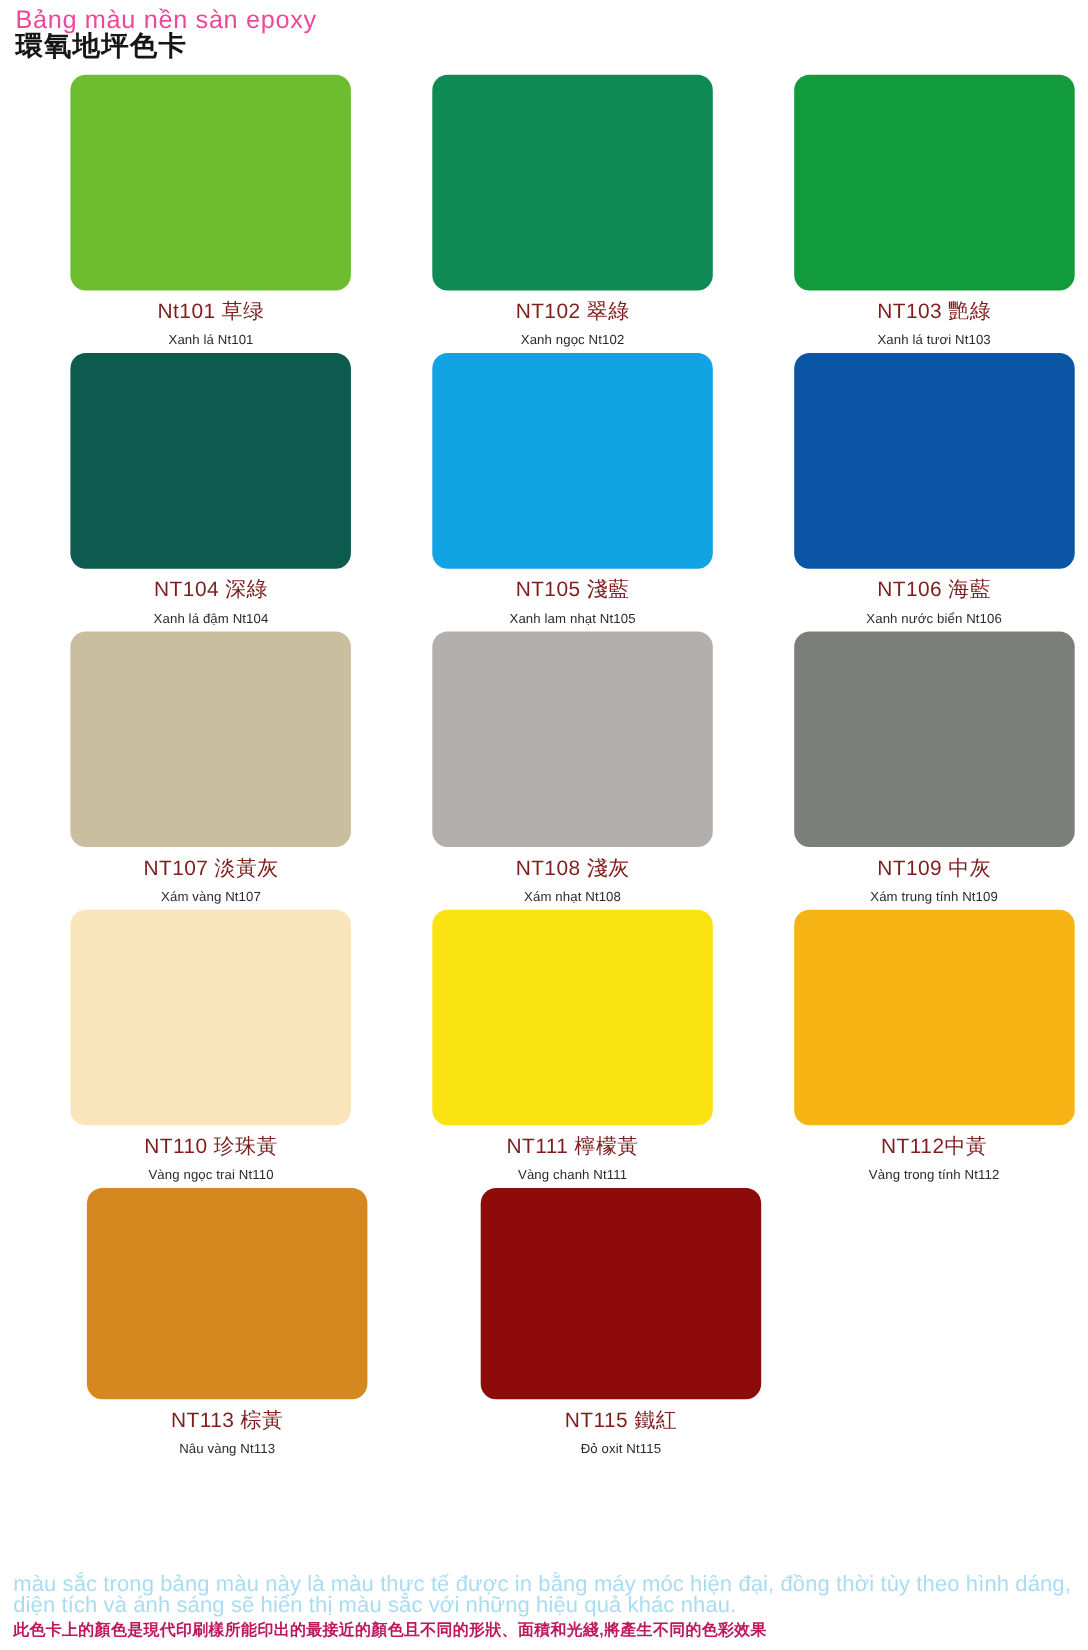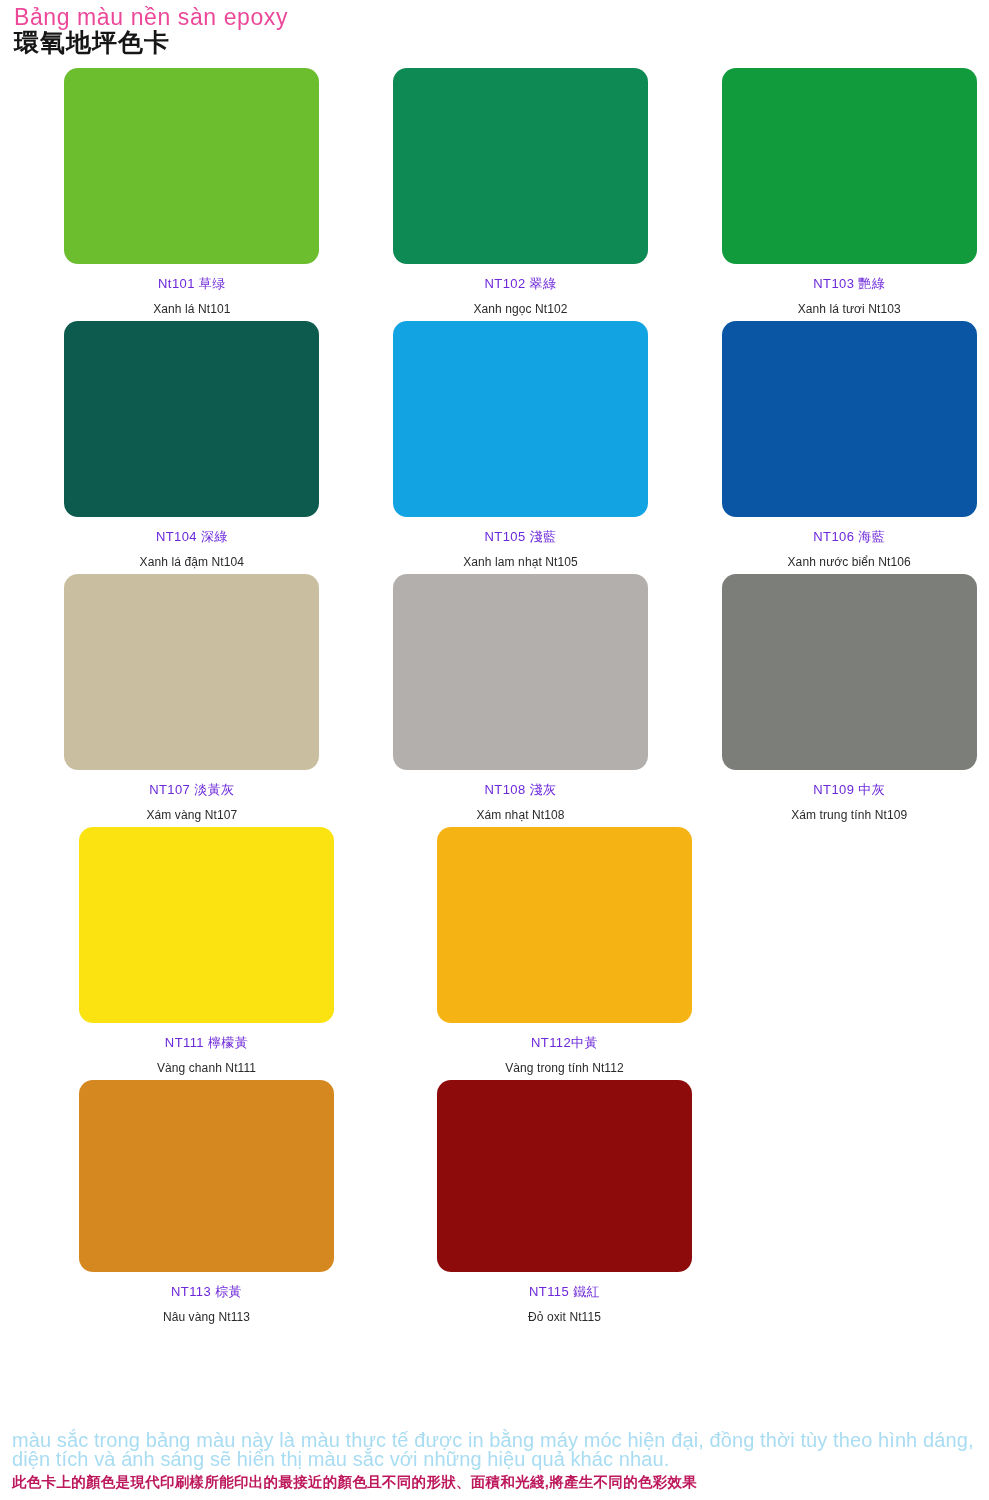--- a/index.html
+++ b/index.html
@@ -65,23 +65,23 @@
 
   .swatch {
     width: 255px;
     height: 196px;
     border-radius: 14px;
     box-sizing: border-box;
   }
   .row-5 .swatch { height: 192px; }
 
   .label-zh {
-    font-size: 13px;
+    font-size: 19px;
     line-height: 24px;
-    color: #6d28d9;
+    color: #7f1d1d;
     font-weight: 400;
     letter-spacing: 0.4px;
     margin-top: 8px;
     white-space: nowrap;
   }
   .label-vi {
     font-size: 12px;
     line-height: 24px;
     color: #2a2a2a;
     font-weight: 400;
@@ -176,20 +176,25 @@
     </div>
     <div class="cell">
       <div class="swatch" style="background: rgb(123, 126, 121);"></div>
       <div class="label-zh">NT109 中灰</div>
       <div class="label-vi">Xám trung tính Nt109</div>
     </div>
   </div>
 
   <div class="row row-4">
     <div class="cell">
+      <div class="swatch" style="background: rgb(250, 229, 187);"></div>
+      <div class="label-zh">NT110 珍珠黃</div>
+      <div class="label-vi">Vàng ngọc trai Nt110</div>
+    </div>
+    <div class="cell">
       <div class="swatch" style="background: rgb(251, 226, 17);"></div>
       <div class="label-zh">NT111 檸檬黃</div>
       <div class="label-vi">Vàng chanh Nt111</div>
     </div>
     <div class="cell">
       <div class="swatch" style="background: rgb(245, 180, 20);"></div>
       <div class="label-zh">NT112中黃</div>
       <div class="label-vi">Vàng trong tính Nt112</div>
     </div>
   </div>

